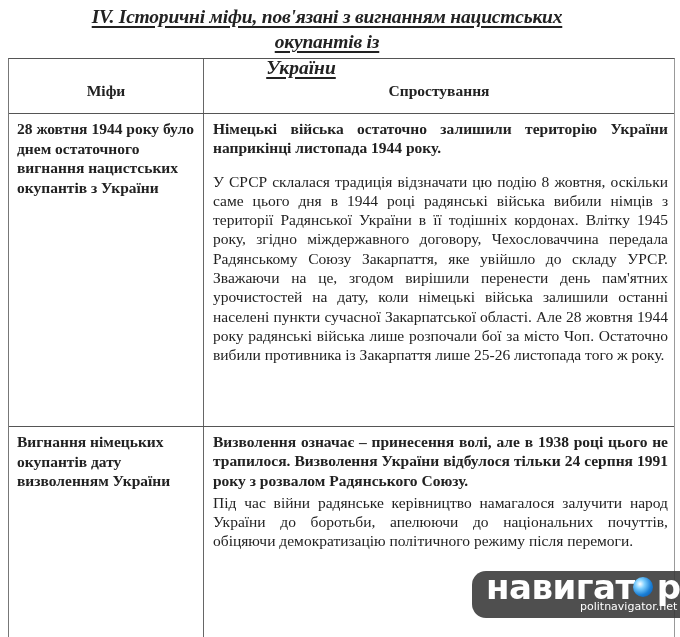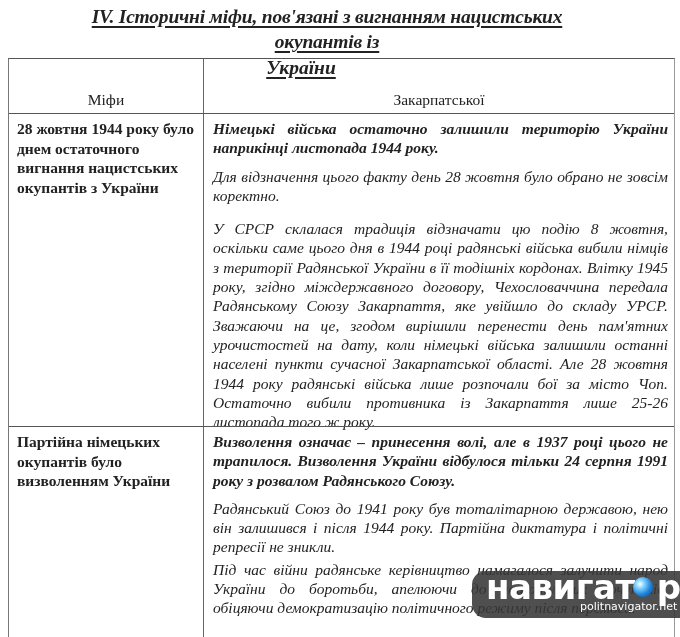--- a/index.html
+++ b/index.html
@@ -60,26 +60,26 @@
       border-left: 1px solid #666;
     }
     .row-line {
       position: absolute;
       left: 0;
       right: 0;
       border-top: 1.5px solid #555;
     }
     .header-cell {
       position: absolute;
-      top: 13px;
+      top: 4px;
       height: 55px;
       display: flex;
       align-items: center;
       justify-content: center;
-      font-weight: normal;
+      font-weight: bold;
       font-size: 15.5px;
       color: #222;
     }
     .hdr-myths { left: 0; width: 194px; }
     .hdr-refute { left: 195px; width: 470px; }
     .myth-cell {
       position: absolute;
       left: 8px;
       width: 182px;
       font-weight: bold;
@@ -93,21 +93,20 @@
       width: 455px;
       font-size: 15.5px;
       line-height: 19.3px;
       color: #222;
       text-align: justify;
     }
     .refute-cell p {
       margin: 0;
       text-align: justify;
       text-align-last: left;
-      font-style: italic;
     }
     .refute-cell p.bold {
       font-weight: bold;
     }
     .refute-cell p + p {
       margin-top: 9px;
     }
     .refute-cell p.tight {
       margin-top: 3px;
     }
@@ -153,37 +152,35 @@
 
 <div class="title">
   <span class="line1">IV. Історичні міфи, пов'язані з вигнанням нацистських окупантів із</span>
   <span class="line2">України</span>
 </div>
 
 <div class="table">
   <div class="col-divider"></div>
 
   <div class="header-cell hdr-myths">Міфи</div>
-  <div class="header-cell hdr-refute">Закарпатської</div>
+  <div class="header-cell hdr-refute">Спростування</div>
 
   <div class="row-line" style="top:54px;"></div>
 
   <div class="myth-cell" style="top:60px;font-family:Liberation Serif, serif;">28 жовтня 1944 року було днем остаточного вигнання нацистських окупантів з України</div>
   <div class="refute-cell" style="top:60px;">
     <p class="bold">Німецькі війська остаточно залишили територію України наприкінці листопада 1944 року.</p>
-    <p>Для відзначення цього факту день 28 жовтня було обрано не зовсім коректно.</p>
     <p style="margin-top:14px;">У СРСР склалася традиція відзначати цю подію 8 жовтня, оскільки саме цього дня в 1944 році радянські війська вибили німців з території Радянської України в її тодішніх кордонах. Влітку 1945 року, згідно міждержавного договору, Чехословаччина передала Радянському Союзу Закарпаття, яке увійшло до складу УРСР. Зважаючи на це, згодом вирішили перенести день пам'ятних урочистостей на дату, коли німецькі війська залишили останні населені пункти сучасної Закарпатської області. Але 28 жовтня 1944 року радянські війська лише розпочали бої за місто Чоп. Остаточно вибили противника із Закарпаття лише 25-26 листопада того ж року.</p>
   </div>
 
   <div class="row-line" style="top:367px;"></div>
 
-  <div class="myth-cell" style="top:373px;">Партійна німецьких окупантів було визволенням України</div>
+  <div class="myth-cell" style="top:373px;">Вигнання німецьких окупантів дату визволенням України</div>
   <div class="refute-cell" style="top:373px;">
-    <p class="bold">Визволення означає – принесення волі, але в 1937 році цього не трапилося. Визволення України відбулося тільки 24 серпня 1991 року з розвалом Радянського Союзу.</p>
-    <p>Радянський Союз до 1941 року був тоталітарною державою, нею він залишився і після 1944 року. Партійна диктатура і політичні репресії не зникли.</p>
+    <p class="bold">Визволення означає – принесення волі, але в 1938 році цього не трапилося. Визволення України відбулося тільки 24 серпня 1991 року з розвалом Радянського Союзу.</p>
     <p class="tight">Під час війни радянське керівництво намагалося залучити народ України до боротьби, апелюючи до національних почуттів, обіцяючи демократизацію політичного режиму після перемоги.</p>
   </div>
 </div>
 
 <div class="watermark">
   <span class="wm-brand"><span>навигат</span><span style="display:inline-block;width:22px;"></span><span>р</span></span>
   <span class="wm-globe"></span>
   <span class="wm-url">politnavigator.net</span>
 </div>
 

